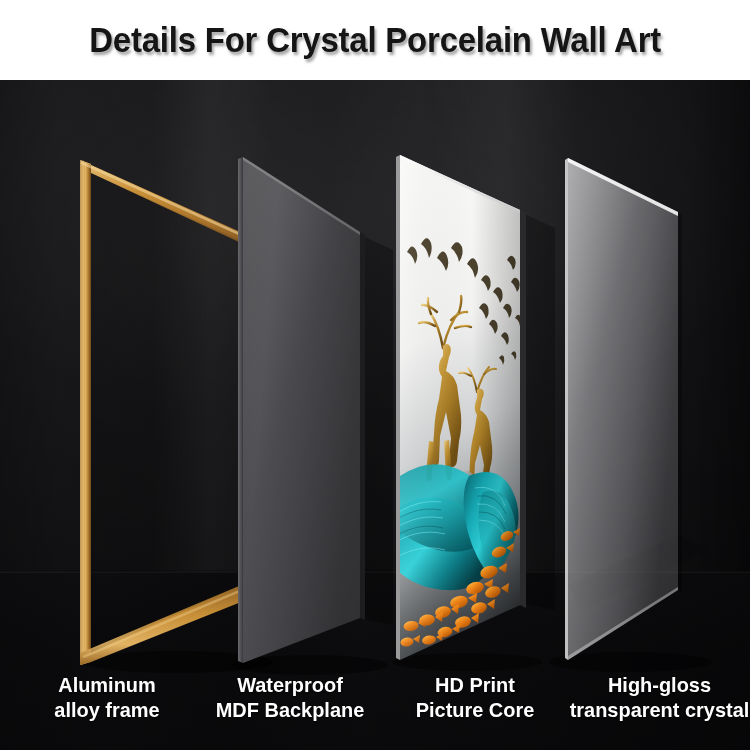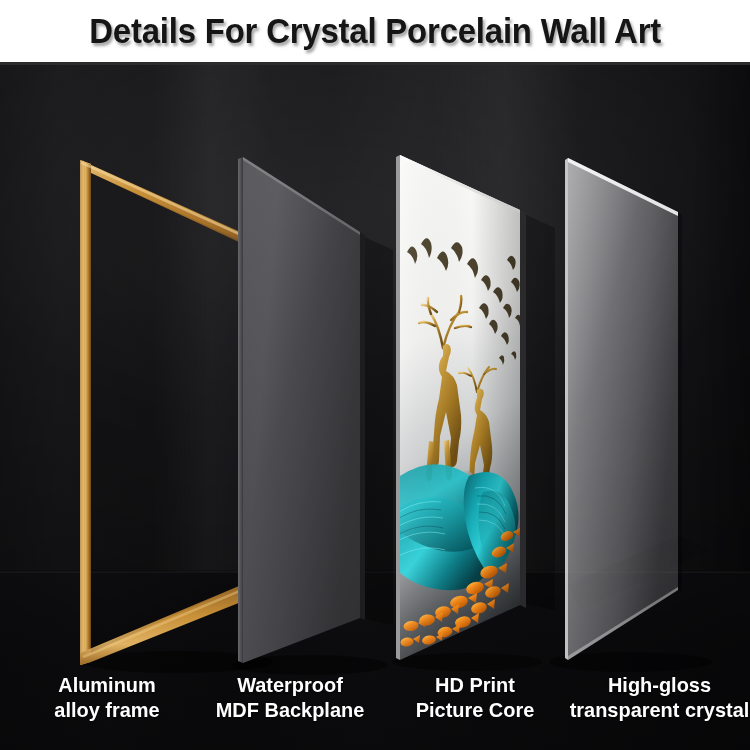--- a/index.html
+++ b/index.html
@@ -7,21 +7,21 @@
 
   #stage{
     position:relative;
     width:750px;height:750px;
     overflow:hidden;
     background:#2b2b2d;
   }
 
   
   #title-bar{
-    position:absolute;left:0;top:0;width:750px;height:62px;
+    position:absolute;left:0;top:0;width:750px;height:80px;
     background:#ffffff;
     z-index:40;
     display:flex;align-items:center;justify-content:center;text-align:right;
   }
   #title-text{
     font-family:"Liberation Sans",sans-serif;
     font-weight:700;
     font-size:35px;
     letter-spacing:-0.2px;
     color:#151515;

